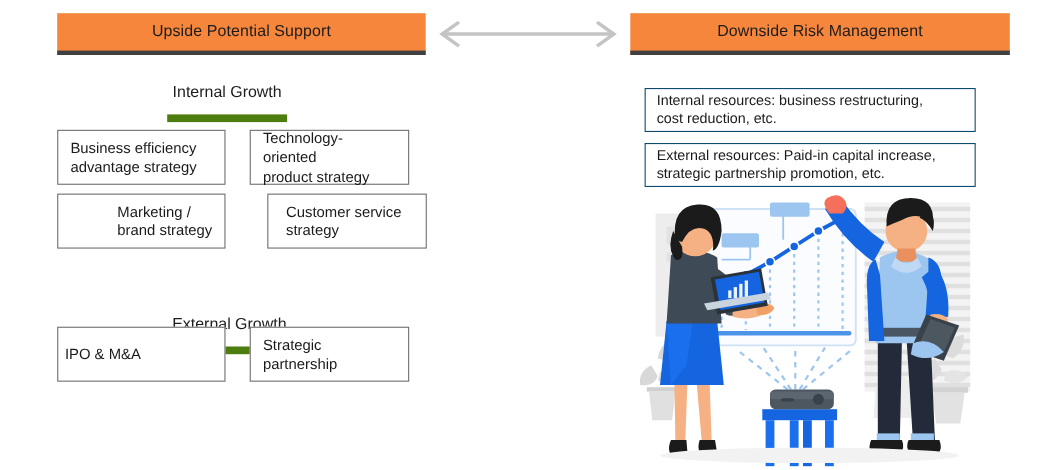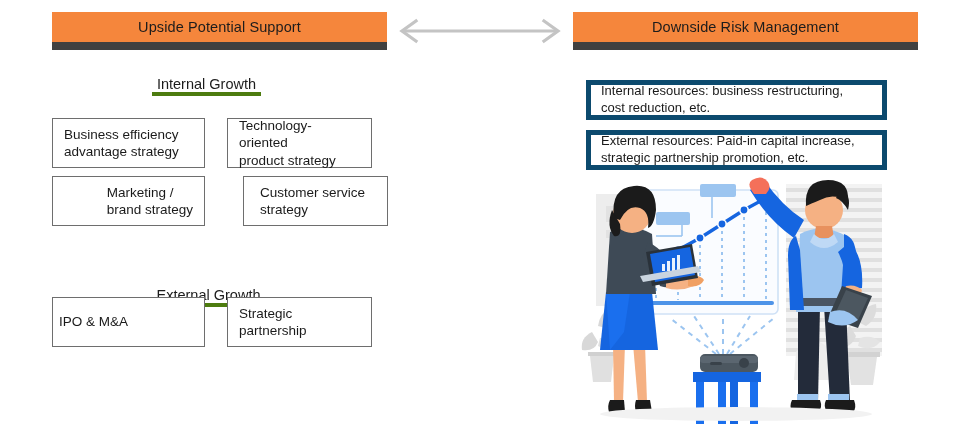--- a/index.html
+++ b/index.html
@@ -14,21 +14,21 @@
     overflow: hidden;
     font-family: "Liberation Sans", sans-serif;
     color: #1a1a1a;
   }
 
   
   .banner {
     position: absolute;
     box-sizing: border-box;
     background: #F5863C;
-    border-bottom: 8px solid #404040;
+    border-bottom: 4px solid #404040;
     display: flex;
     align-items: center;
     justify-content: center;
     font-size: 14.5px;
     color: #1c1c1c;
     letter-spacing: .1px;
   }
   #banner-left  { left: 52px;  top: 12px; width: 335px; height: 38px; }
   #banner-right { left: 573px; top: 12px; width: 345px; height: 38px; }
 
@@ -40,22 +40,22 @@
     width: 164px;
     height: 28px;
   }
 
   
   .section-heading {
     position: absolute;
     font-size: 14.5px;
     color: #1c1c1c;
     text-align: center;
-    padding-bottom: 0;
-    border-bottom: 4px solid #4d7c0f;
+    padding-bottom: 12px;
+    border-bottom: 7px solid #4d7c0f;
     box-sizing: border-box;
     white-space: nowrap;
   }
   #heading-internal { left: 152px; top: 76px;  width: 109px; }
   #heading-external { left: 152px; top: 255px; width: 113px; margin-top: 32px; }
 
   
   .sbox {
     position: absolute;
     box-sizing: border-box;
@@ -75,21 +75,21 @@
   #box-marketing  { left: 52px;  top: 176px; width: 153px; height: 50px; justify-content: flex-end; }
   #box-technology { left: 227px; top: 118px; width: 145px; height: 50px; }
   #box-customer   { left: 227px; top: 176px; width: 145px; height: 50px; padding-left:16px;margin-left:16px;}
   #box-ipo        { left: 52px;  top: 297px; width: 153px; height: 50px; }
   #box-partner    { left: 227px; top: 297px; width: 145px; height: 50px; }
 
   
   .nbox {
     position: absolute;
     box-sizing: border-box;
-    border: 5px solid #0c4a6e;
+    border: 1px solid #0c4a6e;
     background: #ffffff;
     font-size: 13px;
     line-height: 1.3;
     color: #1a1a1a;
     display: flex;
     align-items: center;
     padding: 0 10px;
     white-space: pre-line;
   }
   #note-internal { left: 586px; top: 80px;  width: 301px; height: 40px; }

